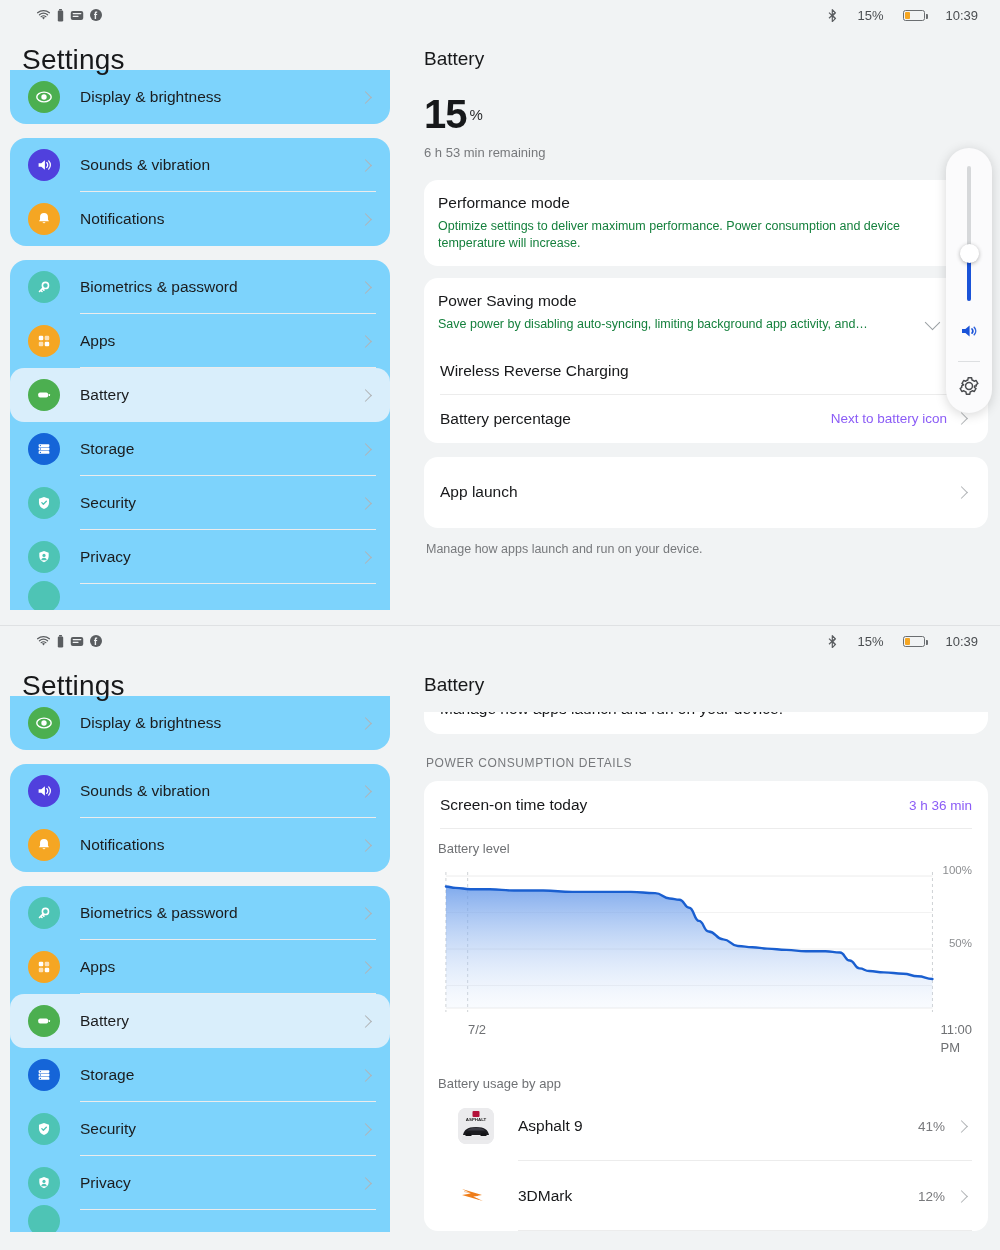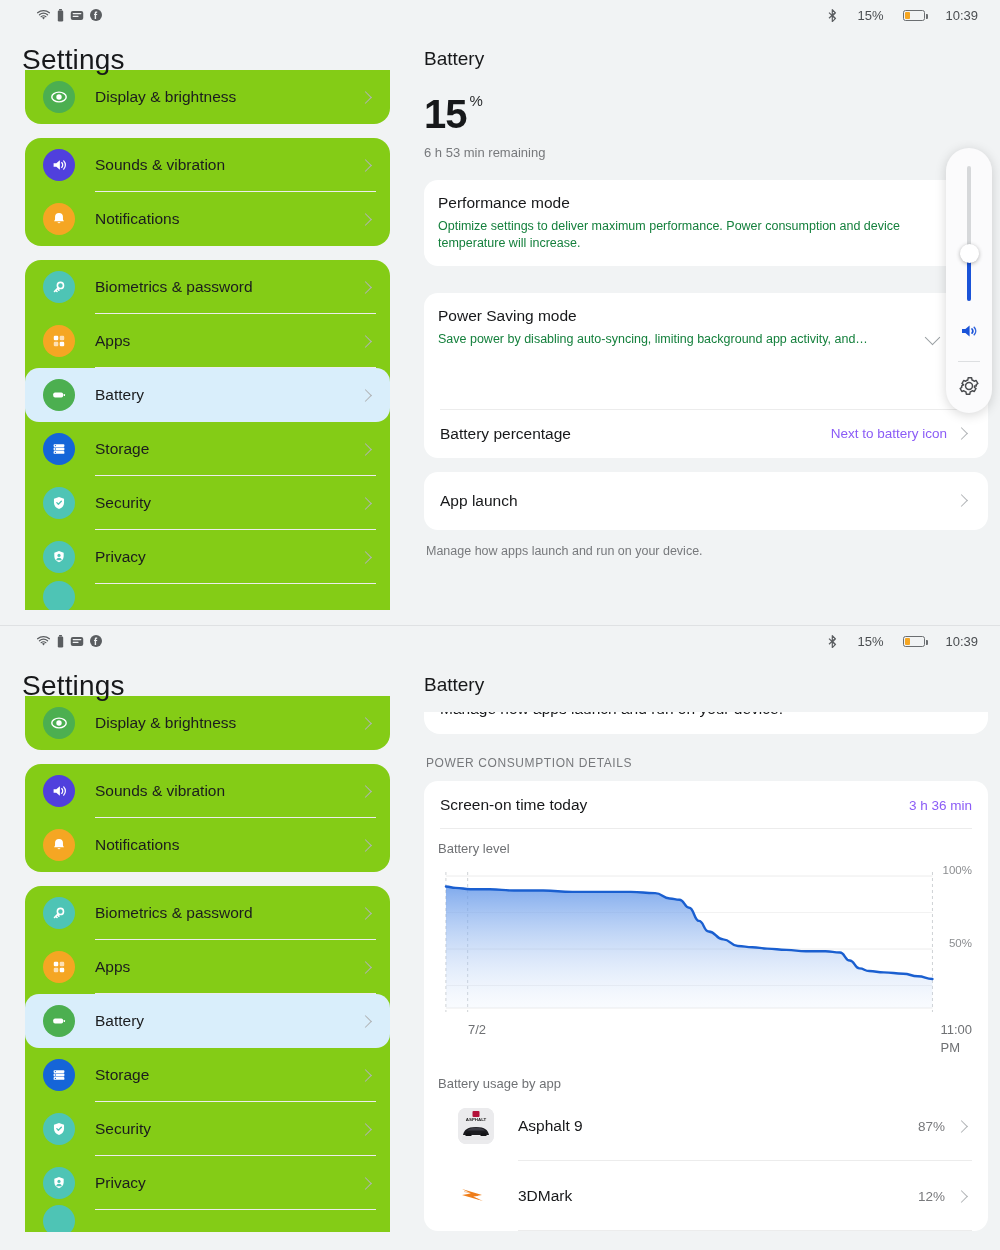--- a/index.html
+++ b/index.html
@@ -43,22 +43,22 @@
   
   .sidebar {
     position: absolute; left: 0; top: 30px; width: 400px; bottom: 0;
     background: #f1f3f4; overflow: hidden;
   }
   .sidebar-title {
     font-size: 28px; color: #17181a; font-weight: 400;
     padding: 14px 0 16px 22px; letter-spacing: .2px;
   }
   .group {
-    background: #84cc16; border-radius: 16px;
-    margin: 0 10px 14px 25px; overflow: hidden;
+    background: #7dd3fc; border-radius: 16px;
+    margin: 0 10px 14px 10px; overflow: hidden;
   }
   .group.clip-top { border-radius: 0 0 16px 16px; margin-top: -22px; }
   .group.clip-bottom { border-radius: 16px 16px 0 0; margin-bottom: 0; }
   .srow {
     position: relative; display: flex; align-items: center;
     height: 54px; padding: 0 14px 0 18px; cursor: default;
   }
   .srow.selected { background: #d9eefb; border-radius: 14px; }
   .srow .divider {
     position: absolute; left: 70px; right: 14px; bottom: 0;
@@ -79,30 +79,30 @@
   }
 
   
   .detail {
     position: absolute; left: 400px; top: 30px; right: 0; bottom: 0;
     background: #f1f3f4; overflow: hidden; padding-left: 12px;
   }
   .detail-title {
     font-size: 19px; color: #17181a; padding: 18px 0 0 12px; font-weight: 400;
   }
-  .bigpct { display: flex; align-items: flex-start; padding: 22px 0 0 12px; }
+  .bigpct { display: flex; align-items: center; padding: 22px 0 0 12px; }
   .bigpct .num { font-size: 40px; font-weight: 700; color: #17181a; letter-spacing: -1px; }
   .bigpct .pct { font-size: 15px; font-weight: 400; color: #2b2c2e; margin-left: 3px; }
   .remain { font-size: 13px; color: #77797c; padding: 8px 0 0 12px; }
 
   .card {
     background: #fff; border-radius: 14px; margin: 0 12px 0 12px;
     overflow: hidden;
   }
-  .card + .card { margin-top: 27px; }
+  .card + .card { margin-top: 12px; }
   .mode {
     padding: 14px 74px 14px 14px; position: relative;
   }
   .mode .mtitle { font-size: 15.5px; color: #17181a; }
   .mode .msub { font-size: 12.5px; color: #6f7174; margin-top: 5px; }
   .mode .mdesc { font-size: 12.5px; color: #15803d; margin-top: 6px; line-height: 1.35; }
   .mode-caret {
     position: absolute; right: 50px; bottom: 19px;
     width: 11px; height: 11px; border-right: 1.6px solid #9aa0a4;
     border-bottom: 1.6px solid #9aa0a4; transform: rotate(45deg);
@@ -369,32 +369,33 @@
       </div>
     </div>
 
     <div class="card">
       <div class="mode">
         <div class="mtitle">Power Saving mode</div>
         <div class="mdesc">Save power by disabling auto-syncing, limiting background app activity, and…</div>
         <span class="mode-caret"></span>
       </div>
       <div class="listrow">
+        <span class="lname">Wireless Reverse Charging</span>
         <span class="ldiv"></span>
       </div>
       <div class="listrow">
         <span class="lname">Battery percentage</span>
         <span class="lval">Next to battery icon</span>
         <span class="chev"></span>
 
       </div>
     </div>
 
     <div class="card" style="margin-top:14px">
-      <div class="listrow" style="height:58px">
+      <div class="listrow" style="height:71px">
         <span class="lname">App launch</span>
         <span class="chev"></span>
       </div>
     </div>
     <div class="helper">Manage how apps launch and run on your device.</div>
   </div>
 
   <div class="volpanel">
     <div class="vol-track">
       <div class="vol-fill"></div>
@@ -642,21 +643,21 @@
               <rect x="14.5" y="3" width="7" height="6" rx="1" fill="#b3123a"></rect>
               <text x="18" y="13" font-size="4.4" fill="#222" text-anchor="middle" font-family="Liberation Sans, sans-serif" font-weight="bold">ASPHALT</text>
               <path d="M5 27c1-5 4-8 13-8s12 3 13 8z" fill="#1a1a1e"></path>
               <path d="M9 22.5c2.5-2.2 5.5-3 9-3s6.5.8 9 3z" fill="#3c3c44"></path>
               <circle cx="10.5" cy="27.5" r="3" fill="#121215"></circle>
               <circle cx="25.5" cy="27.5" r="3" fill="#121215"></circle>
               <rect x="4" y="28" width="28" height="4" fill="#e6e6e8"></rect>
             </svg>
         </span>
         <span class="appname">Asphalt 9</span>
-        <span class="apppct">87%</span>
+        <span class="apppct">41%</span>
         <span class="chev"></span>
         <span class="appdiv"></span>
       </div>
 
       <div class="approw">
         <span class="appicon" style="background:#fff">
           <svg width="36" height="36" viewBox="0 0 36 36">
               <path d="M4 11l20 6-9 1.5 10 4.5-21-6 9-1.6z" fill="#f07f1a"></path>
               <path d="M6 13.5l14 4-6 1 7 3" fill="none" stroke="#e8731a" stroke-width="0.8" opacity=".5"></path>
             </svg>

